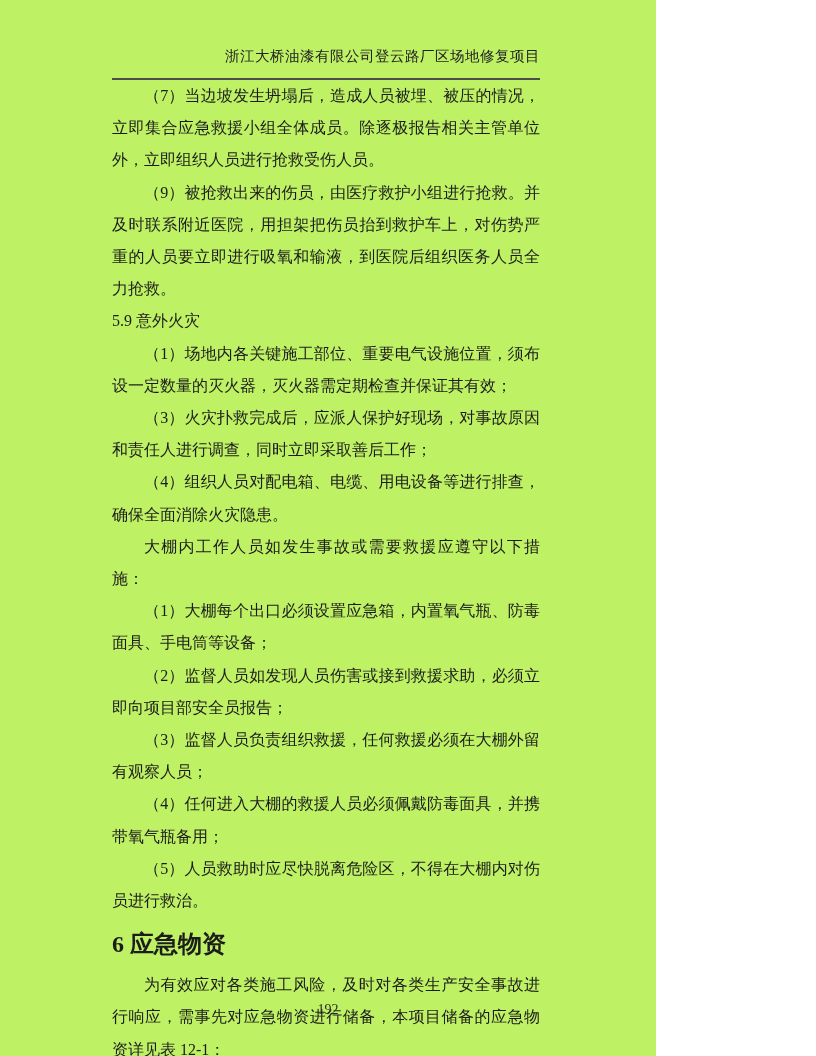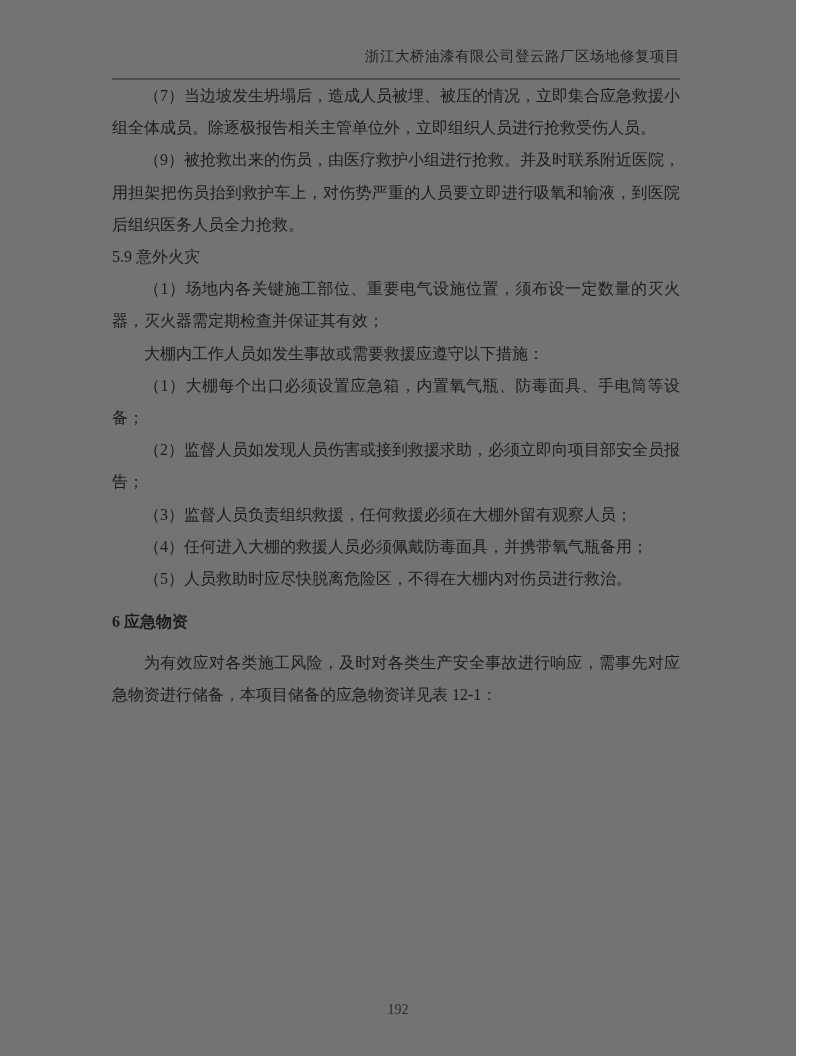--- a/index.html
+++ b/index.html
@@ -2,23 +2,23 @@
 <html><head>
 <meta charset="utf-8">
 <style>
   html, body {
     margin: 0;
     padding: 0;
     background: #ffffff;
   }
   .page {
     position: relative;
-    width: 796px;
+    width: 656px;
     height: 1056px;
-    background: #737373;
+    background: #bef264;
     font-family: "Liberation Serif", "DejaVu Serif", serif;
     color: #1c1c1c;
     overflow: hidden;
     box-sizing: border-box;
   }
   .page-header {
     margin: 0 116px 0 112px;
     padding-top: 47px;
   }
   .header-title {
@@ -46,21 +46,21 @@
   .section-heading {
     margin: 0;
     font-weight: normal;
     font-size: 16px;
     line-height: 32.2px;
     text-indent: 0;
   }
   .chapter-heading {
     margin: 10px 0 8px 0;
     font-weight: bold;
-    font-size: 16px;
+    font-size: 24px;
     line-height: 34px;
     text-indent: 0;
   }
   .page-footer {
     position: absolute;
     left: 0;
     right: 0;
     bottom: 38px;
     text-align: center;
     font-size: 14px;
@@ -75,20 +75,22 @@
   <header class="page-header">
     <div class="header-title">浙江大桥油漆有限公司登云路厂区场地修复项目</div>
     <hr class="header-rule">
   </header>
 
   <main class="document-body">
     <p class="para">（7）当边坡发生坍塌后，造成人员被埋、被压的情况，立即集合应急救援小组全体成员。除逐极报告相关主管单位外，立即组织人员进行抢救受伤人员。</p>
     <p class="para">（9）被抢救出来的伤员，由医疗救护小组进行抢救。并及时联系附近医院，用担架把伤员抬到救护车上，对伤势严重的人员要立即进行吸氧和输液，到医院后组织医务人员全力抢救。</p>
     <h3 class="section-heading">5.9 意外火灾</h3>
     <p class="para">（1）场地内各关键施工部位、重要电气设施位置，须布设一定数量的灭火器，灭火器需定期检查并保证其有效；</p>
+    <p class="para">（3）火灾扑救完成后，应派人保护好现场，对事故原因和责任人进行调查，同时立即采取善后工作；</p>
+    <p class="para">（4）组织人员对配电箱、电缆、用电设备等进行排查，确保全面消除火灾隐患。</p>
     <p class="para">大棚内工作人员如发生事故或需要救援应遵守以下措施：</p>
     <p class="para">（1）大棚每个出口必须设置应急箱，内置氧气瓶、防毒面具、手电筒等设备；</p>
     <p class="para">（2）监督人员如发现人员伤害或接到救援求助，必须立即向项目部安全员报告；</p>
     <p class="para">（3）监督人员负责组织救援，任何救援必须在大棚外留有观察人员；</p>
     <p class="para">（4）任何进入大棚的救援人员必须佩戴防毒面具，并携带氧气瓶备用；</p>
     <p class="para">（5）人员救助时应尽快脱离危险区，不得在大棚内对伤员进行救治。</p>
     <h1 class="chapter-heading">6 应急物资</h1>
     <p class="para">为有效应对各类施工风险，及时对各类生产安全事故进行响应，需事先对应急物资进行储备，本项目储备的应急物资详见表 12-1：</p>
   </main>
 

